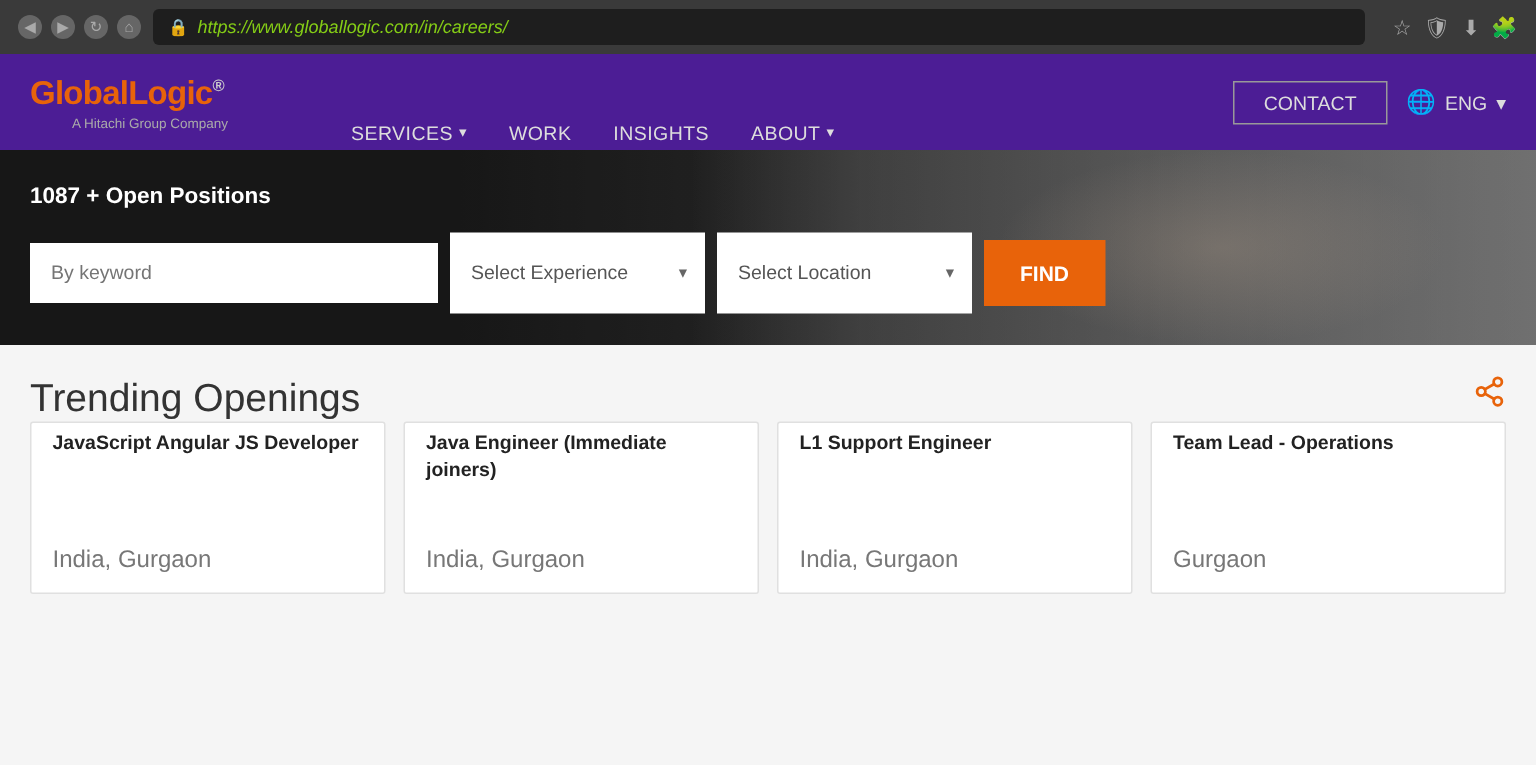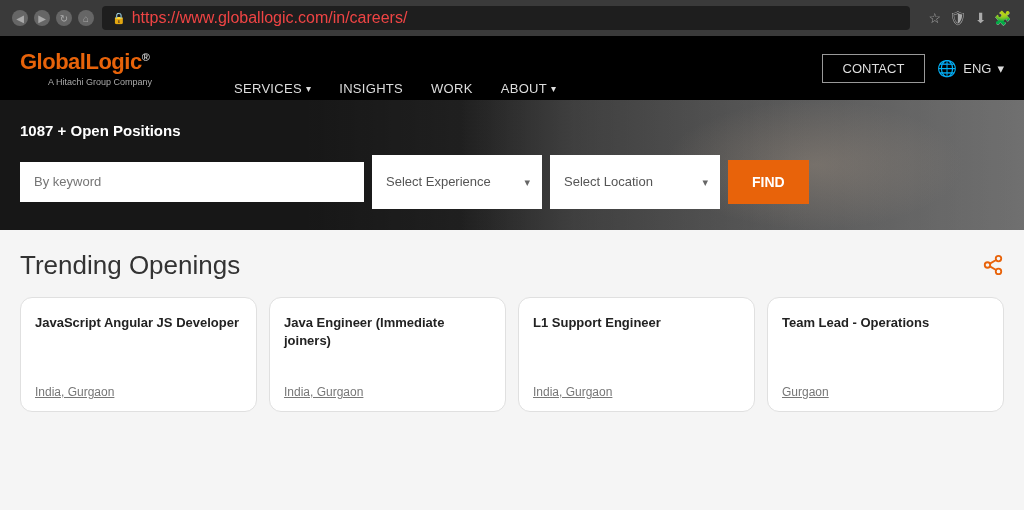--- a/index.html
+++ b/index.html
@@ -31,29 +31,29 @@
       flex: 1;
       background: #1e1e1e;
       border-radius: 4px;
       height: 24px;
       display: flex;
       align-items: center;
       padding: 0 10px;
       gap: 6px;
     }
     .address-bar .lock-icon { color: #4caf50; font-size: 11px; }
-    .address-bar .url { color: #ef4444; font-size: 16px; }
+    .address-bar .url { color: #84cc16; font-size: 12px; font-style: italic; }
     .browser-right-icons {
       display: flex; gap: 8px; align-items: center; margin-left: 10px;
     }
     .browser-right-icons span { color: #aaa; font-size: 14px; cursor: pointer; }
 
     
     .navbar {
-      background: #000000;
+      background: #4c1d95;
       height: 64px;
       display: flex;
       align-items: center;
       padding: 0 20px;
       gap: 0;
     }
     .logo-area {
       display: flex;
       flex-direction: column;
       margin-right: 40px;
@@ -156,21 +156,21 @@
       position: relative;
       z-index: 2;
     }
     .search-keyword {
       background: white;
       border: none;
       height: 40px;
       padding: 0 14px;
       font-size: 13px;
       color: #999;
-      width: 344px;
+      width: 272px;
       outline: none;
     }
     .dropdown-wrapper {
       position: relative;
       display: inline-block;
     }
     .dropdown-wrapper select {
       background: white;
       border: none;
       height: 54px;
@@ -206,61 +206,59 @@
     
     .main-content {
       background: #f5f5f5;
       padding: 20px 20px 10px;
       height: calc(510px - 36px - 64px - 130px);
       overflow: hidden;
     }
     .section-header {
       display: flex;
       justify-content: space-between;
-      align-items: flex-end;
-      margin-bottom: 16px;
+      align-items: flex-start;
       gap: 40px;
     }
     .section-title {
       font-size: 26px;
       color: #333;
       font-weight: 300;
     }
     .share-icon {
       color: #e8630a;
       font-size: 20px;
       cursor: pointer;
     }
     .cards-row {
       display: flex;
       gap: 12px;
     }
     .job-card {
       background: white;
       border: 1px solid #e0e0e0;
-      border-radius: 12px;
+      border-radius: 2px;
       flex: 1;
-      padding: 16px 14px 12px;
+      padding: 4px 14px 12px;
       display: flex;
       flex-direction: column;
       justify-content: space-between;
       min-height: 115px;
     }
     .job-title {
       font-size: 13px;
       font-weight: 700;
       color: #222;
       line-height: 1.4;
       margin-bottom: 8px;
     }
     .job-location {
-      font-size: 12px;
+      font-size: 16px;
       color: #777;
       margin-top: auto;
-      text-decoration: underline;
     }
   </style>
 </head>
 <body>
 
 <div class="browser-chrome">
   <div class="browser-controls">
     <div class="browser-btn">◀</div>
     <div class="browser-btn">▶</div>
     <div class="browser-btn">↻</div>
@@ -285,24 +283,24 @@
     </div>
     <div class="logo-sub">A Hitachi Group Company</div>
   </div>
 
   <div class="nav-links">
     <div class="nav-item">
       <span>SERVICES</span>
       <span class="chevron">▾</span>
     </div>
     <div class="nav-item">
+      <span>WORK</span>
+    </div>
+    <div class="nav-item">
       <span>INSIGHTS</span>
-    </div>
-    <div class="nav-item">
-      <span>WORK</span>
     </div>
     <div class="nav-item">
       <span>ABOUT</span>
       <span class="chevron">▾</span>
     </div>
   </div>
 
   <button class="contact-btn">CONTACT</button>
 
   <div class="nav-lang">

